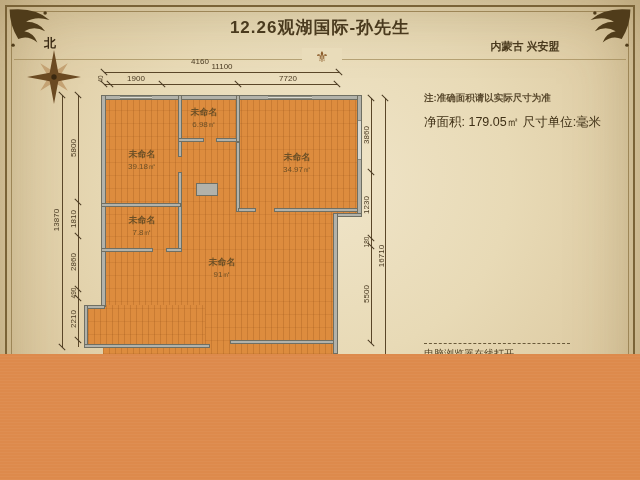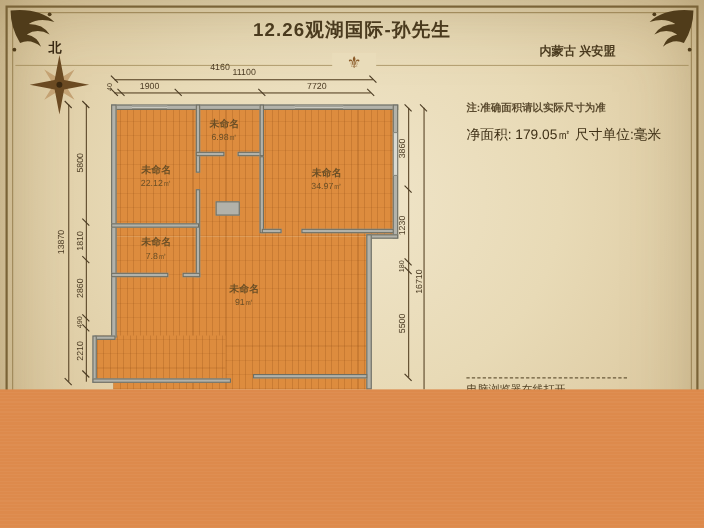--- a/index.html
+++ b/index.html
@@ -115,21 +115,21 @@
   <div class="wall" style="left:101px;top:248px;width:52px;height:4px"></div>
   <div class="wall" style="left:166px;top:248px;width:16px;height:4px"></div>
   <div class="wall" style="left:196px;top:183px;width:22px;height:13px"></div>
 
   <div class="room-label" style="left:204px;top:118px">
     <div class="rn">未命名</div>
     <div class="ra">6.98㎡</div>
   </div>
   <div class="room-label" style="left:142px;top:160px">
     <div class="rn">未命名</div>
-    <div class="ra">22.12㎡</div>
+    <div class="ra">39.18㎡</div>
   </div>
   <div class="room-label" style="left:297px;top:163px">
     <div class="rn">未命名</div>
     <div class="ra">34.97㎡</div>
   </div>
   <div class="room-label" style="left:142px;top:226px">
     <div class="rn">未命名</div>
     <div class="ra">7.8㎡</div>
   </div>
   <div class="room-label" style="left:222px;top:268px">

